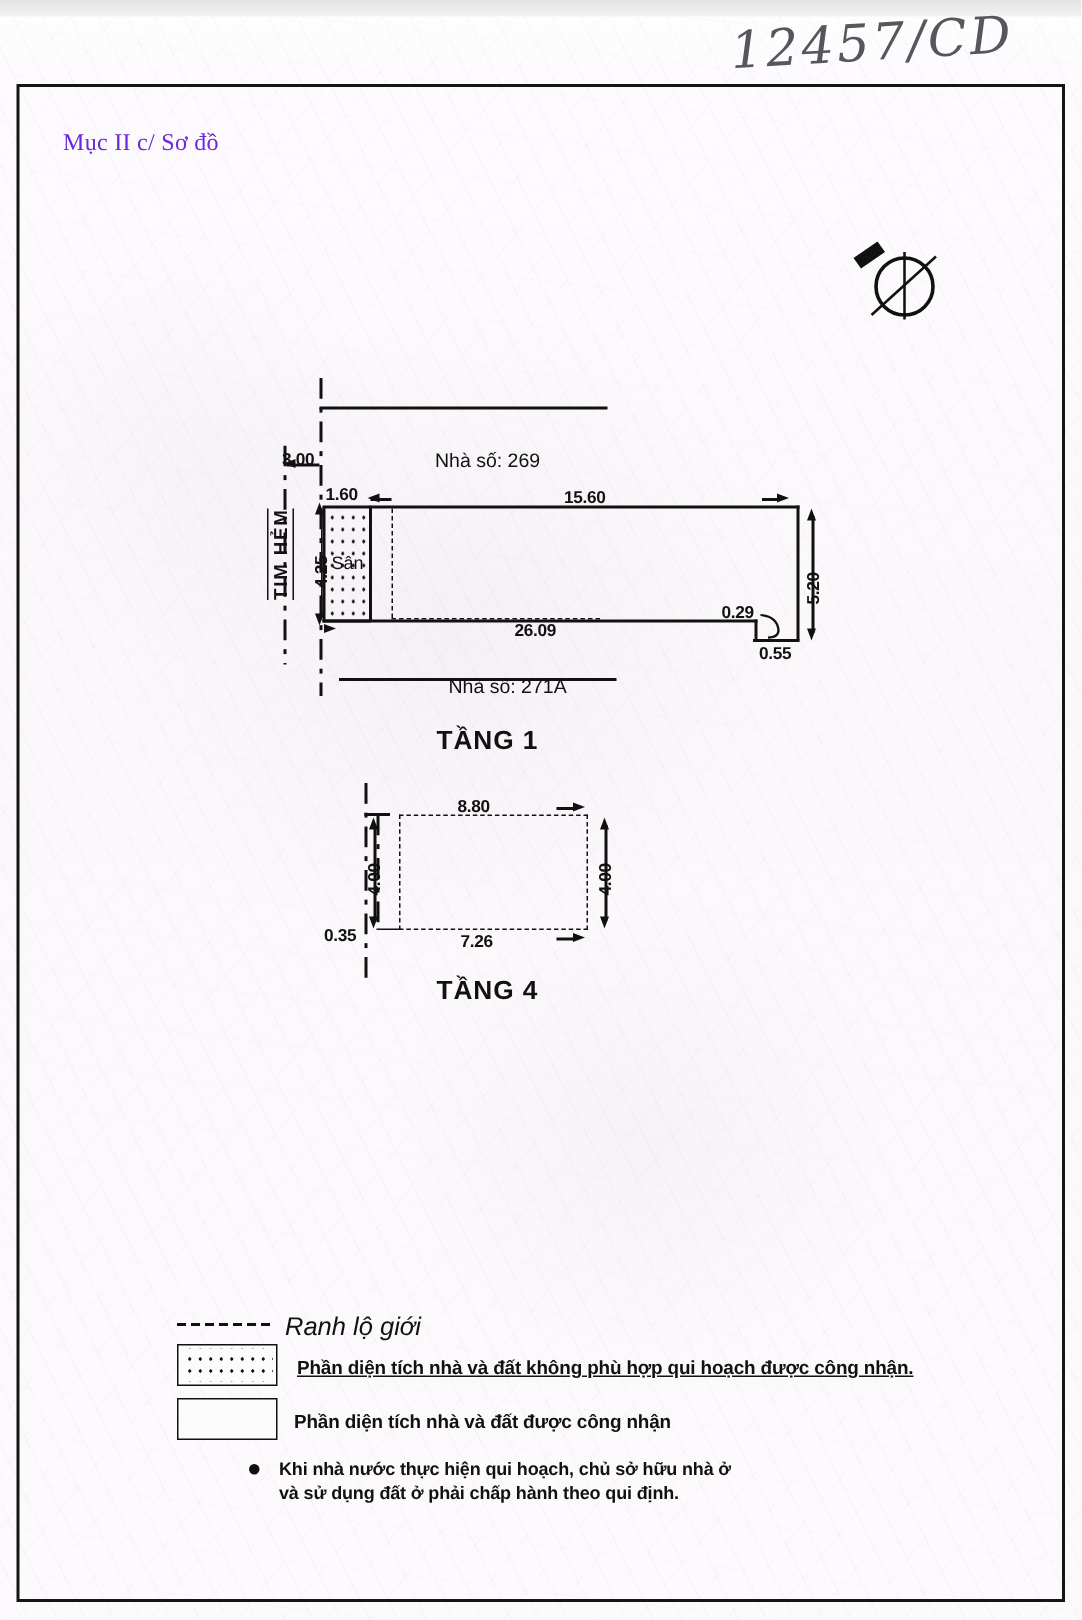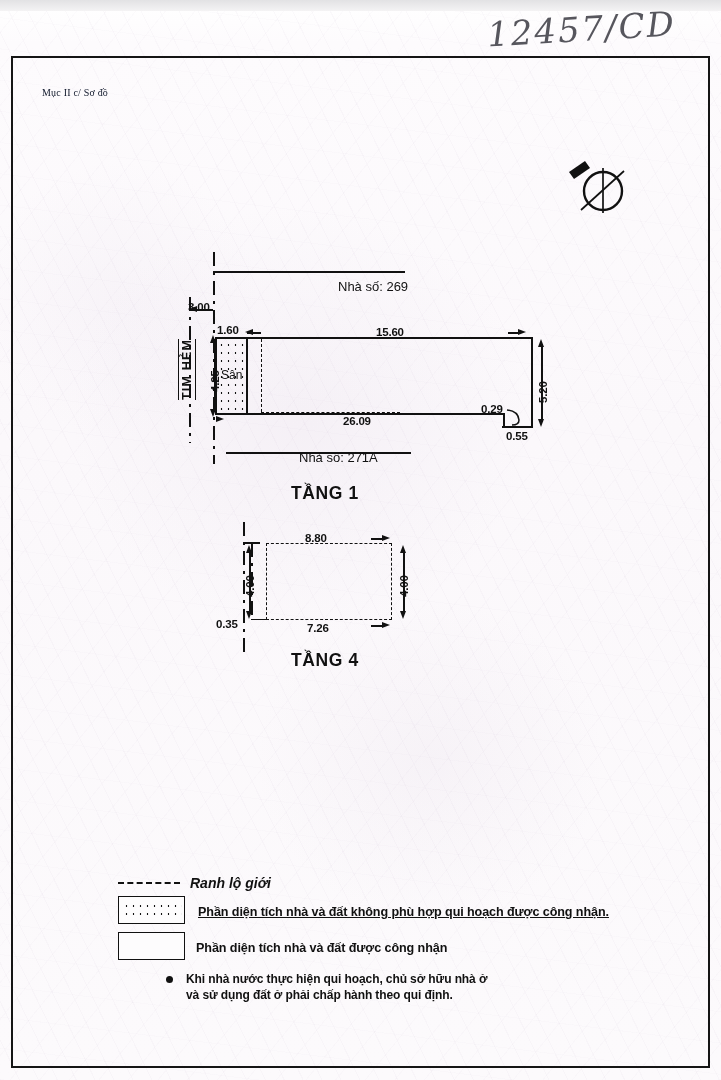--- a/index.html
+++ b/index.html
@@ -32,21 +32,21 @@
   }
 
   
   #frame{
     position:absolute;left:11px;top:56px;width:699px;height:1012px;
     border:2px solid #151515;box-sizing:border-box;
   }
 
   #section-title{
     position:absolute;left:42px;top:87px;
-    font-family:"Liberation Serif", serif;font-size:10px;color:#0f172a;
+    font-family:"Liberation Serif", serif;font-size:16px;color:#6d28d9;
     letter-spacing:.2px;white-space:nowrap;
   }
 
   
   #handwriting{
     position:absolute;left:487px;top:9px;
     font-family:"DejaVu Serif", serif;font-size:34px;color:#3a3a42;
     transform:rotate(-3.4deg);letter-spacing:2px;
     font-style:italic;white-space:nowrap;opacity:.85;
   }
@@ -105,21 +105,21 @@
   .ar-d{border-left:3.6px solid transparent;border-right:3.6px solid transparent;border-top:8px solid #111;}
 
   
   #legend{position:absolute;left:118px;top:872px;width:520px;}
   .lg-row{position:relative;}
   .lg-text{
     position:absolute;font-size:12.6px;font-weight:700;color:#111;
     white-space:nowrap;letter-spacing:-.1px;
   }
   .lg-text-italic{
-    position:absolute;font-size:14px;font-style:italic;font-weight:700;
+    position:absolute;font-size:17px;font-style:italic;font-weight:400;
     color:#111;white-space:nowrap;
   }
   .swatch{position:absolute;border:1.8px solid #111;box-sizing:border-box;background:#fdfcfd;}
   .bullet{position:absolute;width:7px;height:7px;border-radius:50%;background:#111;}
   .leg-dash{
     position:absolute;height:0;width:62px;
     border-top:2.4px dashed #111;
   }
 </style>
 </head>
@@ -148,21 +148,21 @@
 <div class="dashdot-v" style="left:189px;top:297px;height:146px;"></div>
 
 <div class="dashdot-v" style="left:213px;top:252px;height:212px;"></div>
 
 <div class="ln h" style="left:191px;top:309px;width:22px;"></div>
 <div class="ar ar-l" style="left:189px;top:305.6px;"></div>
 <div class="dim" style="left:188px;top:301px;">3.00</div>
 
 <div class="timhem" style="left:178px;top:400px;">TIM HẺM</div>
 
-<div class="lbl" style="left:290px;top:279px;margin-left:48px;">Nhà số: 269</div>
+<div class="lbl" style="left:290px;top:299px;">Nhà số: 269</div>
 
 <div class="dotfill" style="left:216px;top:338px;width:31px;height:75px;"></div>
 <div class="ln v2" style="left:215px;top:338px;height:76px;"></div>
 <div class="ln v2" style="left:246px;top:338px;height:76px;"></div>
 <div class="ln h2" style="left:215px;top:337px;width:32px;"></div>
 <div class="ln h2" style="left:215px;top:413px;width:32px;"></div>
 <div class="lbl" style="left:221px;top:368px;font-size:12px;">Sân</div>
 
 <div class="dim" style="left:217px;top:324px;">1.60</div>
 <div class="ln h" style="left:247px;top:332px;width:14px;"></div>

